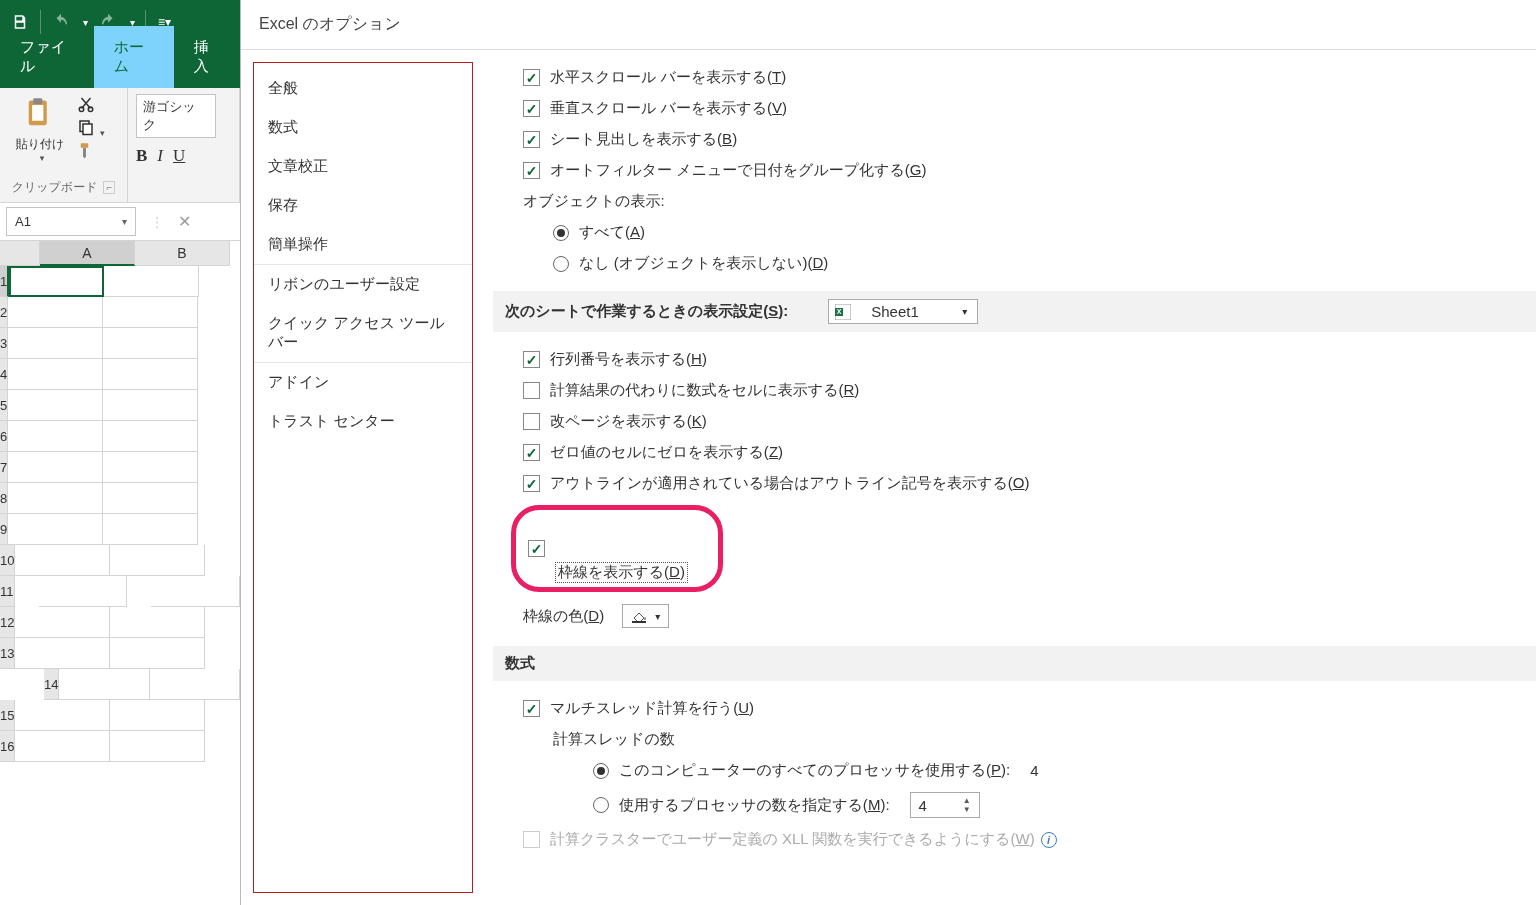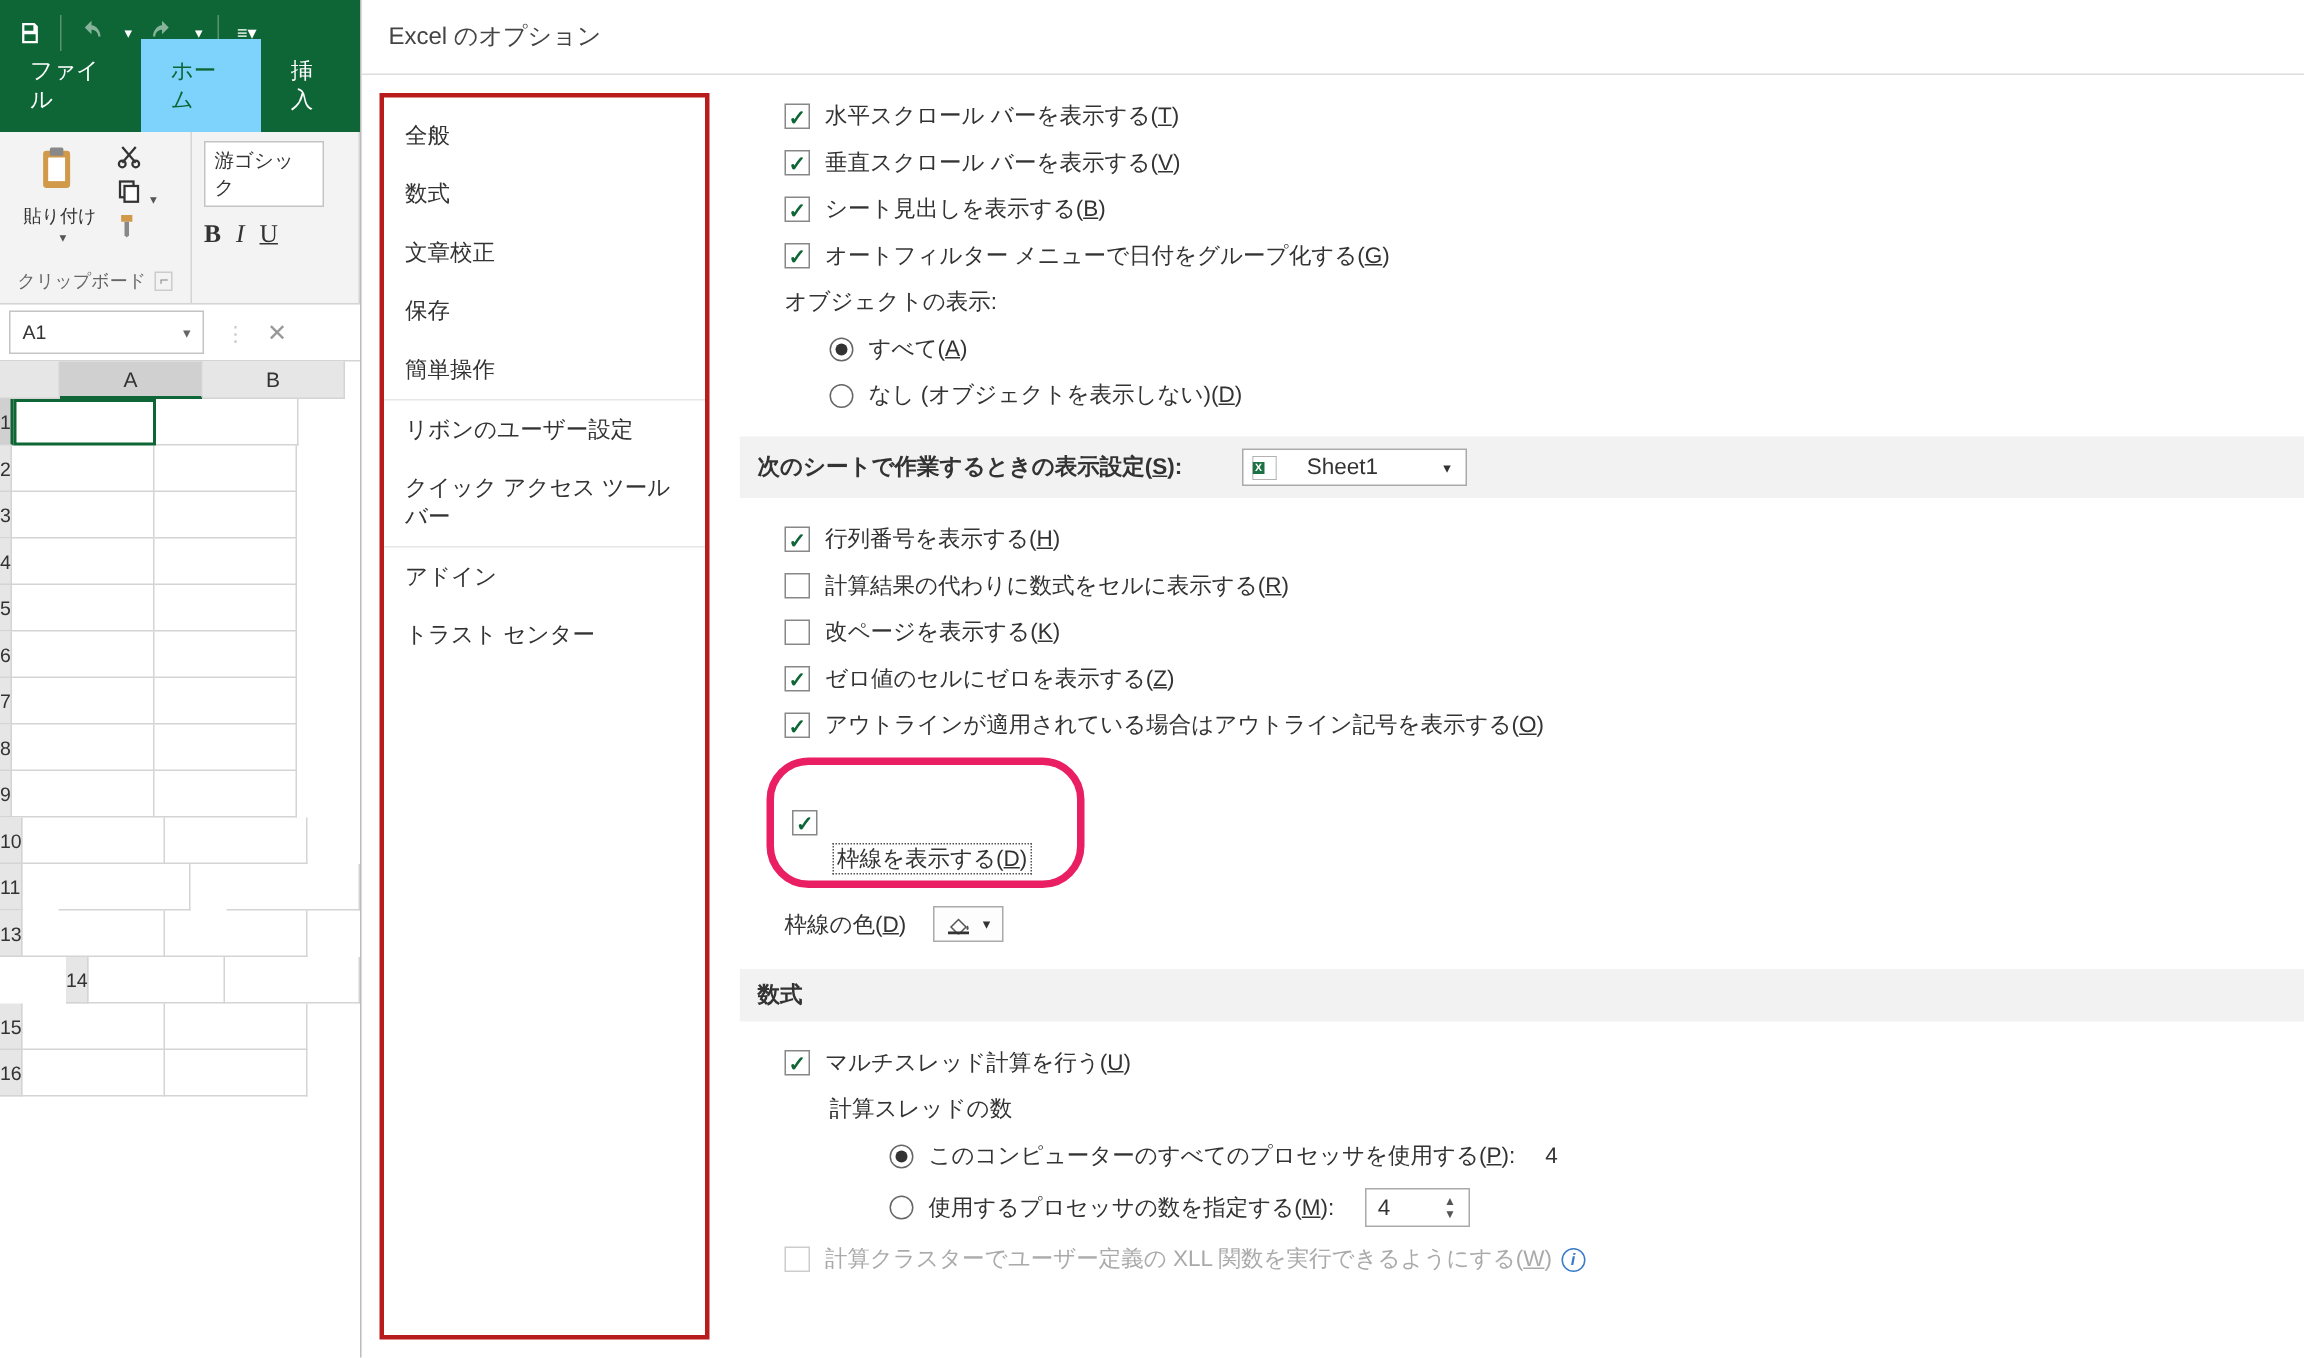--- a/index.html
+++ b/index.html
@@ -115,21 +115,21 @@
     }
     .dlg-title {
       padding: 14px 18px;
       font-size: 16px;
       color: #444;
       border-bottom: 1px solid #ddd;
     }
     .dlg-body { display:flex; height: calc(100% - 50px); }
     .dlg-nav {
       width: 220px;
-      border: 3px solid #b91c1c;
+      border: 1px solid #b91c1c;
       margin: 12px 0 12px 12px;
       padding: 6px 0;
       background: #fff;
     }
     .nav-item {
       padding: 10px 14px;
       font-size: 15px;
       color: #333;
       cursor: pointer;
       border-bottom: none;
@@ -419,20 +419,25 @@
           <div class="row-hdr">10</div>
           <div class="cell"></div>
           <div class="cell"></div>
         </div>
         <div style="display: flex; gap: 24px;">
           <div class="row-hdr">11</div>
           <div class="cell"></div>
           <div class="cell"></div>
         </div>
         <div style="display: flex;">
+          <div class="row-hdr">12</div>
+          <div class="cell"></div>
+          <div class="cell"></div>
+        </div>
+        <div style="display: flex;">
           <div class="row-hdr">13</div>
           <div class="cell"></div>
           <div class="cell"></div>
         </div>
         <div style="display: flex; padding-left: 44px;">
           <div class="row-hdr">14</div>
           <div class="cell"></div>
           <div class="cell"></div>
         </div>
         <div style="display: flex;">

